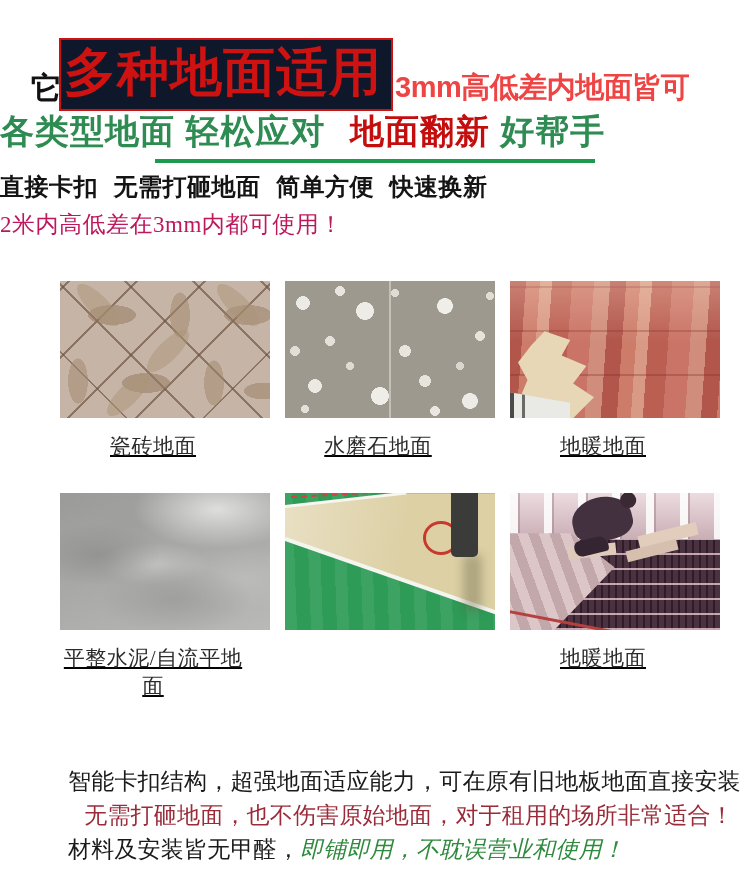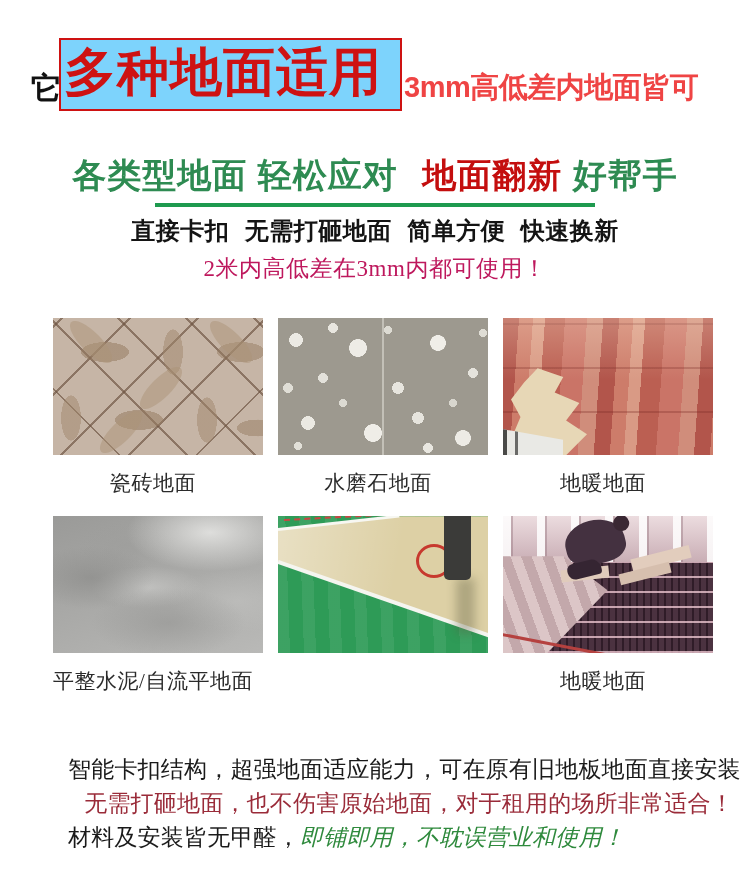--- a/index.html
+++ b/index.html
@@ -2,36 +2,36 @@
 <html><head>
 <meta charset="utf-8">
 <style>
   html,body{margin:0;padding:0;background:#fff;}
   .page{position:relative;width:750px;height:872px;background:#ffffff;overflow:hidden;
         font-family:"Liberation Sans",sans-serif;}
 
   
   .hero{display:flex;align-items:flex-end;padding:38px 0 0 31px;}
   .hero-prefix{font-size:31px;font-weight:700;color:#111;line-height:1;margin:0 -3px 7px 0;z-index:2;}
-  .hero-box{border:2px solid #ce1212;background:#7dd3fc;padding:1px 18px 5px 3px;}
+  .hero-box{border:2px solid #ce1212;background:#0f172a;padding:1px 9px 5px 3px;}
   .hero-title{font-size:52px;font-weight:800;color:#ce1212;line-height:1.22;letter-spacing:1px;white-space:nowrap;}
   .hero-suffix{font-size:29px;font-weight:700;color:#ef4444;line-height:1;margin:0 0 9px 2px;letter-spacing:-0.5px;white-space:nowrap;}
 
   
-  .intro{text-align:center;margin-top:44px;}
+  .intro{}
   .headline{margin:0;font-size:34px;font-weight:800;letter-spacing:1px;line-height:1.2;white-space:nowrap;}
   .headline .g{color:#2e8b52;}
   .headline .r{color:#c40e0e;margin-left:14px;}
   .underline{width:440px;height:4px;background:#1e9a4f;margin:7px auto 0 auto;}
   .subhead{margin:8px 0 0 0;font-size:24px;font-weight:700;color:#141414;word-spacing:9px;letter-spacing:0.5px;font-family:Liberation Serif, serif;}
   .note{margin:6px 0 0 0;font-family:"Liberation Serif",serif;font-size:23px;color:#be185d;letter-spacing:0.5px;}
 
   
   .grid{margin:29px 0 0 48px;width:660px;display:grid;grid-template-columns:repeat(3,210px);column-gap:15px;}
-  .card{margin:5px;}
+  .card{margin:12px;text-decoration:underline;}
   .photo{position:relative;width:210px;height:137px;overflow:hidden;}
   .card figcaption{text-align:center;font-family:"Liberation Serif",serif;font-size:21px;color:#2b2b2b;
                    padding:14px 0 9px 0;letter-spacing:0.5px;}
 
   
   .ph-tile{background-color:#c6b5a6;
     background-image:
       radial-gradient(ellipse 34px 14px at 52px 34px, rgba(150,124,98,.55) 70%, transparent 71%),
       radial-gradient(ellipse 14px 32px at 120px 34px, rgba(160,134,108,.5) 70%, transparent 71%),
       radial-gradient(ellipse 34px 14px at 188px 34px, rgba(150,124,98,.5) 70%, transparent 71%),

